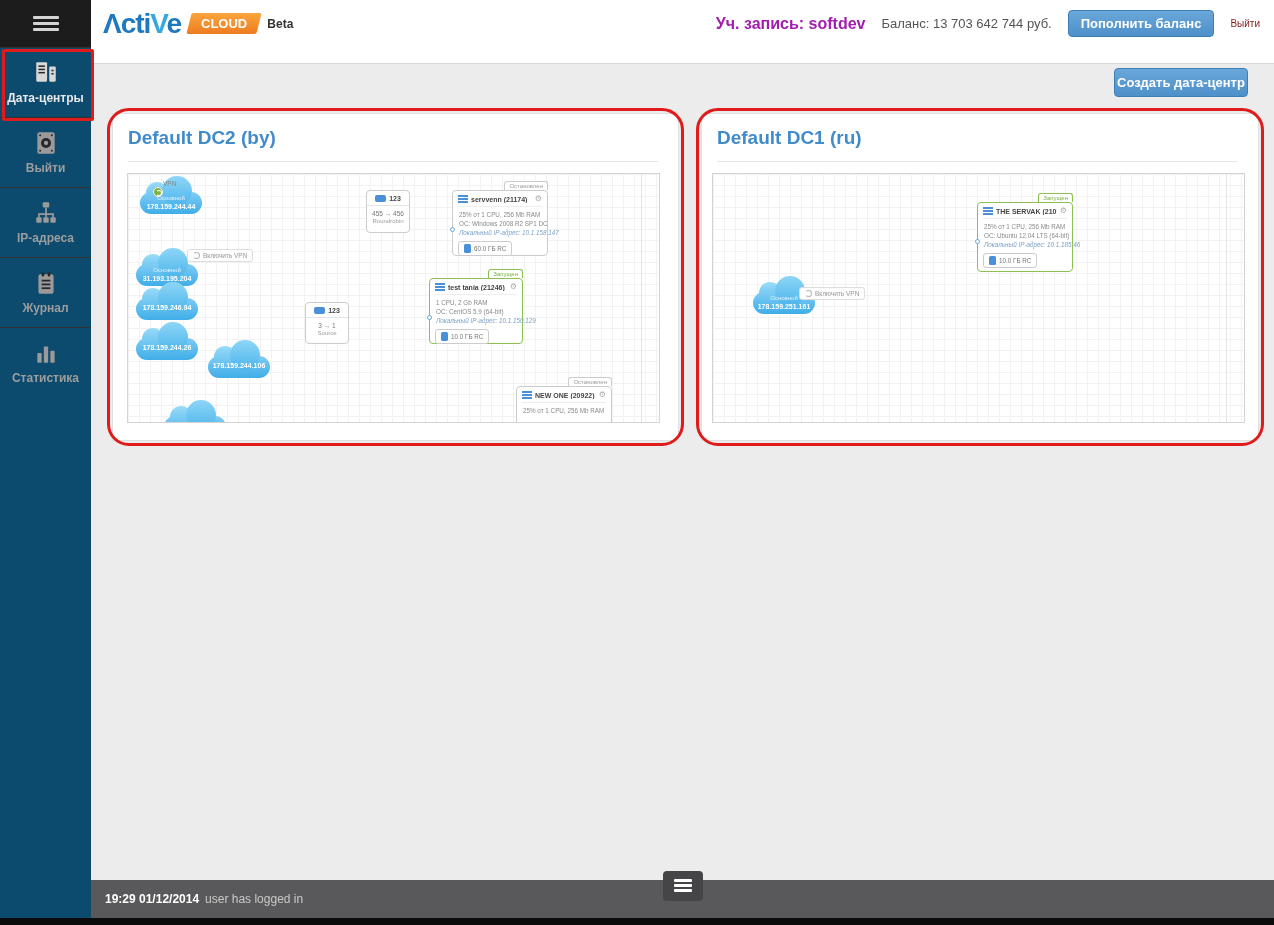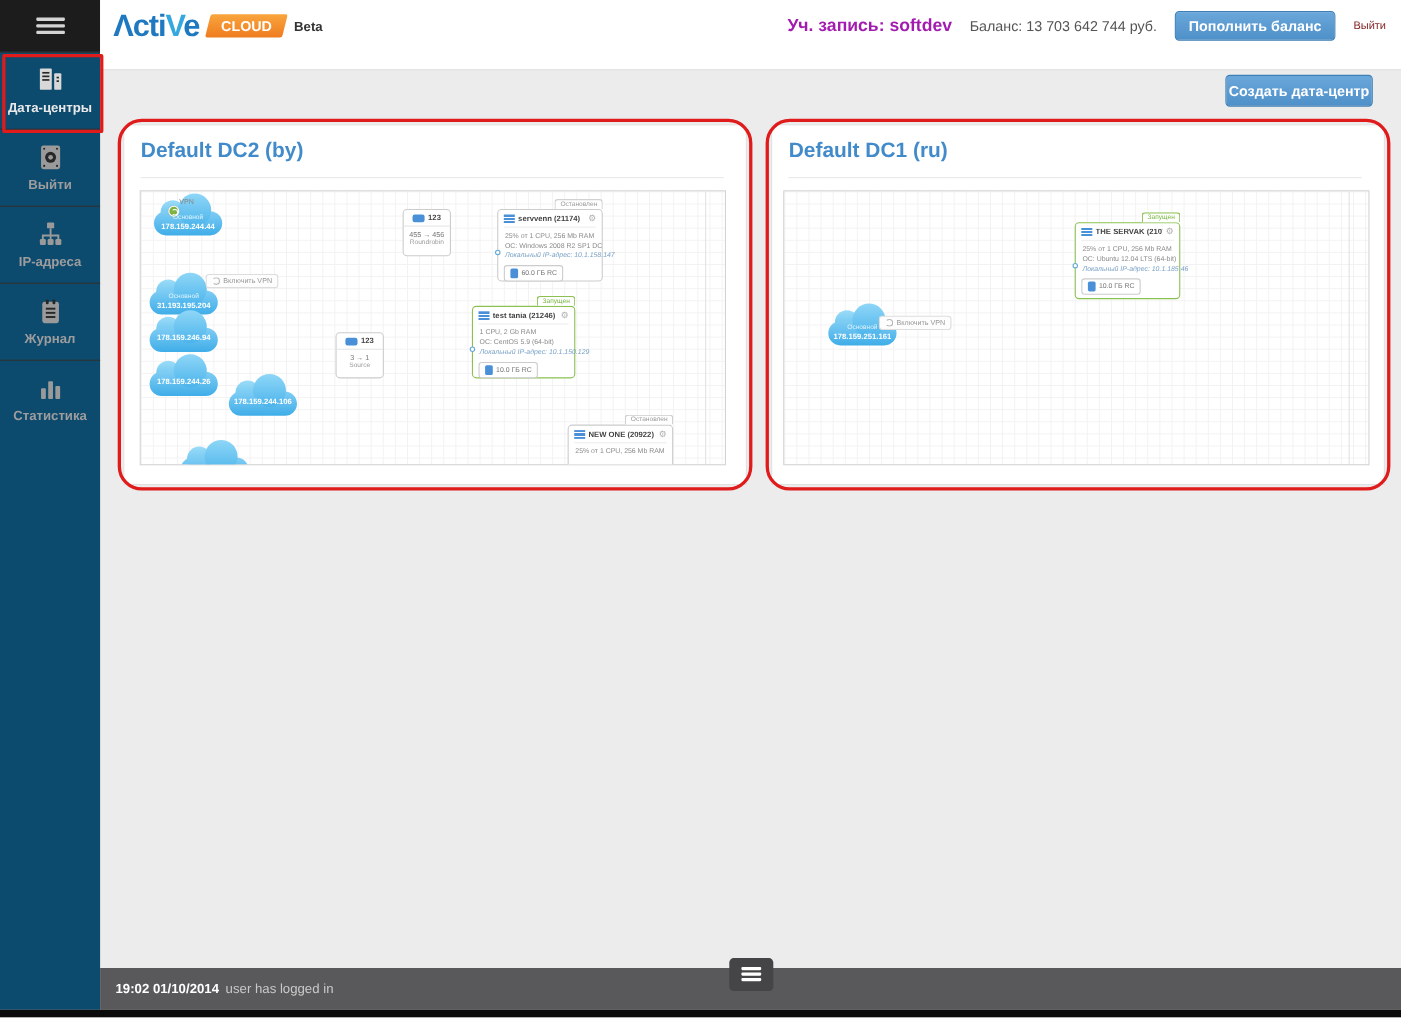--- a/index.html
+++ b/index.html
@@ -367,17 +367,17 @@
 
 <footer class="statusbar">
   <div class="status-handle">
     <div class="burger">
         <i></i>
         <i></i>
         <i></i>
       </div>
   </div>
   <div class="status-text">
-    <span class="status-time">19:02 01/10/2014</span>
+    <span class="status-time">19:29 01/12/2014</span>
     <span class="status-msg">user has logged in</span>
   </div>
 </footer>
 <div class="bottom-black"></div>
 
 </body></html>

